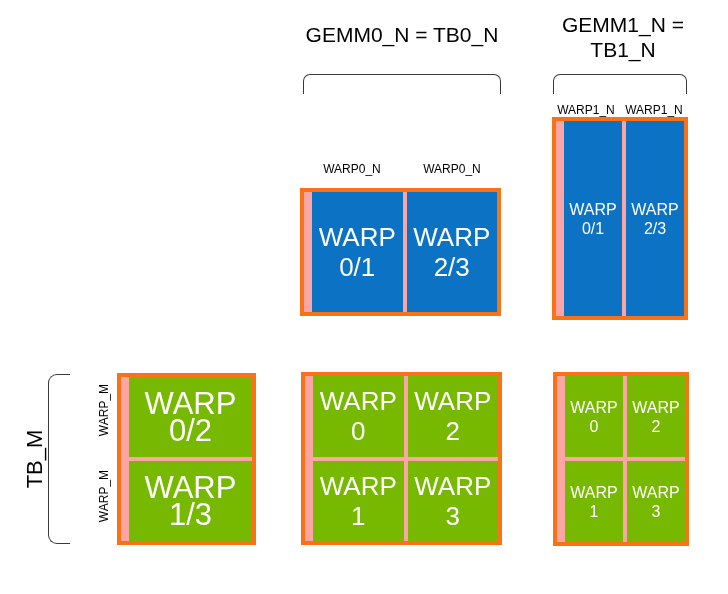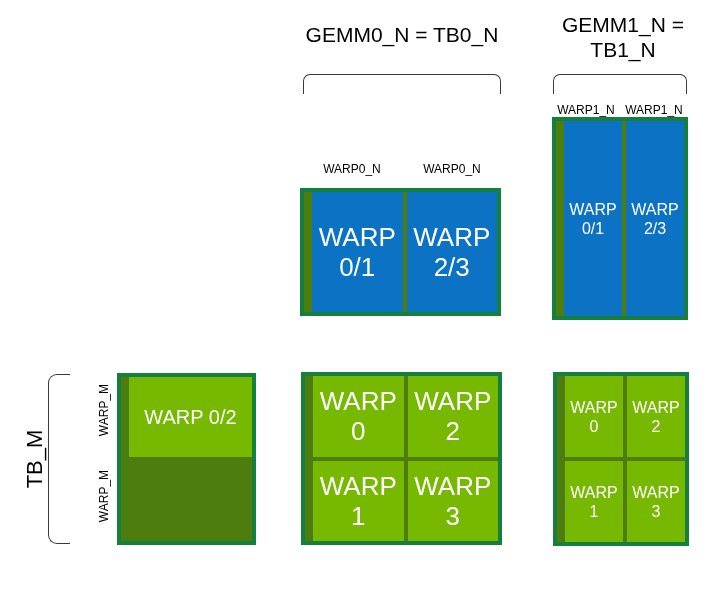--- a/index.html
+++ b/index.html
@@ -74,41 +74,41 @@
     font-weight: 400;
     white-space: nowrap;
     transform-origin: center center;
     transform: rotate(-90deg);
   }
 
   
   .group {
     position: absolute;
     box-sizing: border-box;
-    border: 4px solid #15803d;
+    border: 4px solid #f97316;
     display: grid;
-    background: #4d7c0f;
+    background: #fca5a5;
     gap: 4px;
     padding-left: 8px;
   }
   .cell {
     position: relative;
     display: flex;
     align-items: center;
     justify-content: center;
     text-align: center;
     color: #ffffff;
     white-space: pre-line;
     overflow: hidden;
   }
   .cell.blue  { background: #0b72c4; }
   .cell.green { background: #76b900; }
 
   .t-xl  { font-size: 26px; line-height: 30px; }
-  .t-lg  { font-size: 20px; line-height: 27px; }
+  .t-lg  { font-size: 31px; line-height: 27px; }
   .t-md  { font-size: 16px; line-height: 19px; }
 </style>
 </head>
 <body>
 
 <div id="canvas">
 
   <div class="caption" style="left:296px; top:22px; width:212px;">GEMM0_N = TB0_N</div>
 
   <div class="caption" style="left:548px; top:12px; width:150px;">GEMM1_N =
@@ -144,20 +144,21 @@
 
   <div class="bracket-left" style="left:48px; top:374px; width:22px; height:170px;"></div>
 
   <div class="smalllabel vert" style="left:64px; top:403px; width:80px;">WARP_M</div>
 
   <div class="smalllabel vert" style="left:64px; top:489px; width:80px;">WARP_M</div>
 
   <div class="group" style="left:117px; top:373px; width:139px; height:172px;
               grid-template-columns: 1fr; grid-template-rows: 1fr 1fr;">
     <div class="cell green t-lg">WARP 0/2</div>
+    <div class="cell green t-lg">WARP 1/3</div>
   </div>
 
   <div class="group" style="left:301px; top:372px; width:201px; height:173px;
               grid-template-columns: 1fr 1fr; grid-template-rows: 1fr 1fr;">
     <div class="cell green t-xl">WARP
 0</div>
     <div class="cell green t-xl">WARP
 2</div>
     <div class="cell green t-xl">WARP
 1</div>

